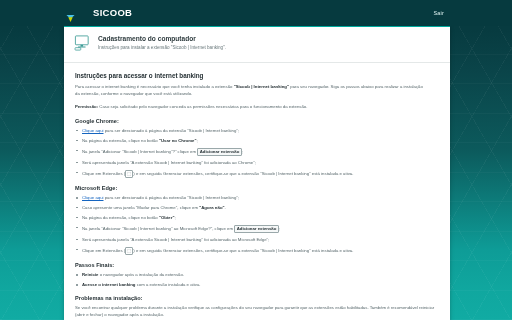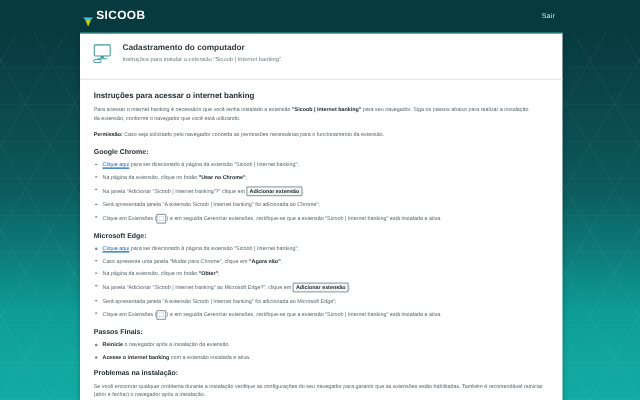--- a/index.html
+++ b/index.html
@@ -43,21 +43,21 @@
     top: 0; left: 0; right: 0;
     height: 26px;
     background: #063a3f;
     display: flex;
     align-items: center;
     z-index: 5;
   }
   .brand {
     display: flex;
     align-items: center;
-    gap: 2px;
+    gap: 18px;
     margin-left: 66px;
   }
   .brand-mark {
     width: 9px;
     height: 9px;
     position: relative;
   }
   .brand-name {
     color: #ffffff;
     font-size: 9.5px;

